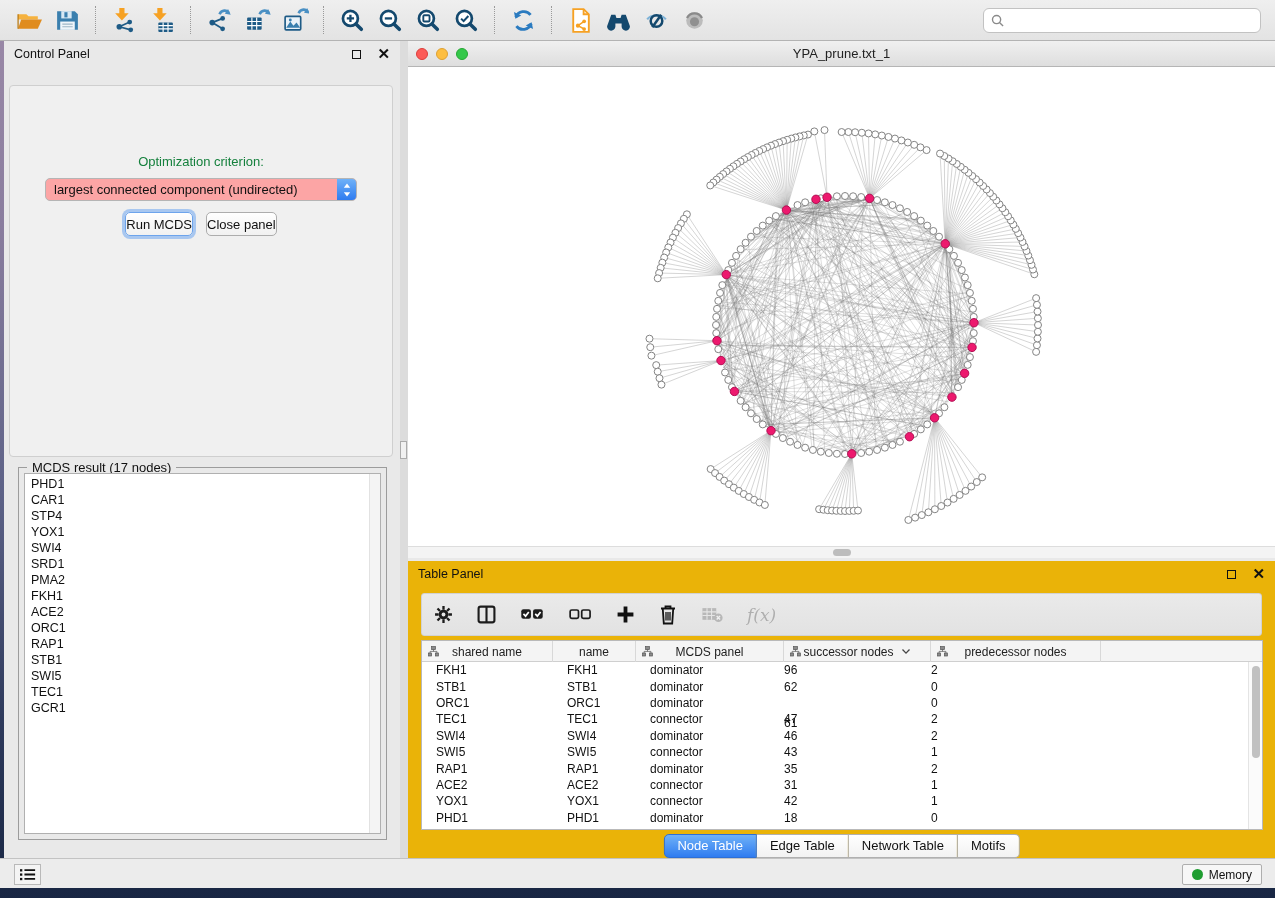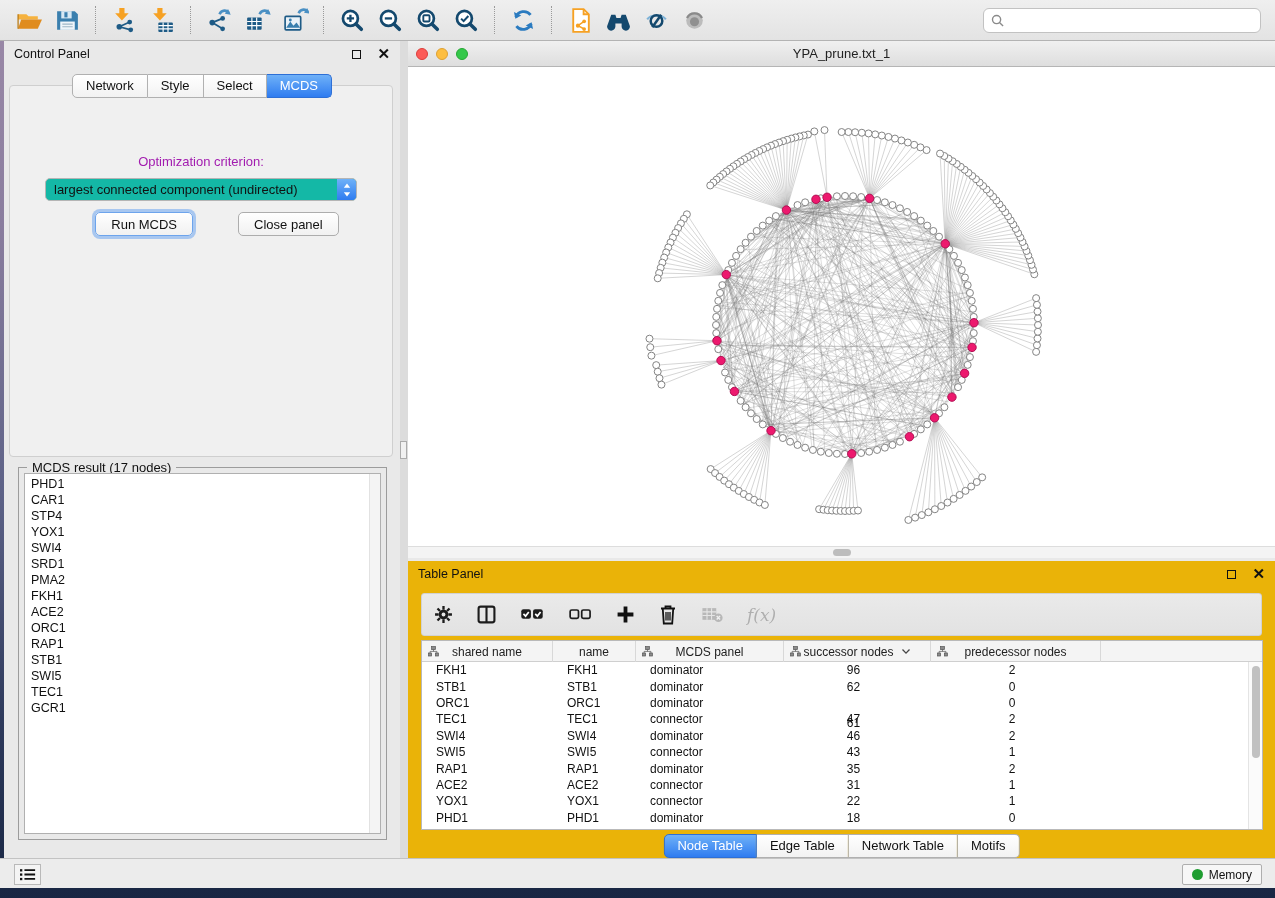--- a/index.html
+++ b/index.html
@@ -35,29 +35,29 @@
   .seg { display:flex; }
   .seg .tab { background:linear-gradient(#ffffff,#f2f2f2); border:1px solid #b0b0b0; border-left:none;
     padding:3px 13px 4px; font-size:13px; color:#111; white-space:nowrap; }
   .seg .tab:first-child { border-left:1px solid #b0b0b0; border-radius:5px 0 0 5px; }
   .seg .tab:last-child { border-radius:0 5px 5px 0; }
   .seg .tab.active { background:linear-gradient(#6fb1f8,#2f7cf0); color:#fff; border-color:#2d6fd6; }
   .ctrl-tabs { position:absolute; top:33px; left:50%; transform:translateX(-50%); z-index:3; }
 
   .tab-content { position:absolute; left:5px; right:7px; top:44px; height:372px;
     background:#f0f0f0; border:1px solid #cfcfcf; border-radius:4px; }
-  .opt-label { position:absolute; top:68px; width:100%; text-align:center; font-size:13px; color:#a21caf; }
+  .opt-label { position:absolute; top:68px; width:100%; text-align:center; font-size:13px; color:#15803d; }
   .dropdown { position:absolute; top:92px; left:50%; transform:translateX(-50%); width:312px; height:23px;
-    background:#14b8a6; border:1px solid #b5b5b5; border-radius:5px; display:flex; align-items:center; }
+    background:#fca5a5; border:1px solid #b5b5b5; border-radius:5px; display:flex; align-items:center; }
   .dropdown .val { flex:1; font-size:13px; padding:0 8px; color:#111; white-space:nowrap; overflow:hidden;}
   .dropdown .step { width:19px; height:21px; border-radius:0 4px 4px 0;
     background:linear-gradient(#6fb1f8,#2f7cf0); display:flex; align-items:center; justify-content:center; }
   .btn-row { position:absolute; top:126px; left:0; width:100%; height:26px; display:flex; justify-content:center; gap:13px;}
   .btn { height:24px; background:linear-gradient(#ffffff,#f1f1f1); border:1px solid #adadad;
-    border-radius:5px; font-size:13px; color:#111; padding:0 15px; display:flex; align-items:center;margin-left:32px; }
+    border-radius:5px; font-size:13px; color:#111; padding:0 0; display:flex; align-items:center; }
   .btn.focused { border-color:#6da4ec; box-shadow:0 0 0 3px rgba(110,165,240,.55); }
 
   .fieldset { position:absolute; left:14px; right:13px; top:426px; height:373px; border:1px solid #9c9c9c; }
   .legend { position:absolute; top:-8px; left:8px; background:#e9e9e9; padding:0 5px; font-size:13px; color:#111; }
   .mcds-list { position:absolute; inset:5px; background:#fff; border:1px solid #b0b0b0; overflow:hidden; }
   .mcds-track { position:absolute; top:0; right:0; bottom:0; width:11px; background:#f4f4f4; border-left:1px solid #e2e2e2; }
   .mcds-items { position:absolute; inset:2px 12px 0 6px; }
   .mcds-items .li { height:16px; line-height:16px; font-size:12.5px; color:#111; }
 
   
@@ -92,21 +92,21 @@
   .table-box { position:absolute; left:13px; right:12px; top:79px; height:190px;
     background:#fff; border:1px solid #b9b9b9; }
   .thead { position:absolute; left:0; top:0; right:0; height:21px; background:#f4f4f4;
     border-bottom:1px solid #cfcfcf; display:flex; }
   .th { height:21px; border-right:1px solid #d8d8d8; position:relative;
     display:flex; align-items:center; justify-content:center; gap:5px; font-size:12px; color:#222; }
   .th svg.sm { position:absolute; left:6px; }
   .tbody { position:absolute; left:0; top:21px; right:14px; bottom:0; overflow:hidden; }
   .tr { display:flex; height:16.4px; align-items:center; }
   .td { font-size:12px; color:#111; padding-left:14px; white-space:nowrap; overflow:hidden; }
-  .td.num { text-align:center; padding-left:0; padding-right:8px; }
+  .td.num { text-align:left; padding-left:0; padding-right:8px; }
   .vscroll { position:absolute; right:0; top:21px; width:14px; bottom:0; border-left:1px solid #e4e4e4; background:#fbfbfb;}
   .vscroll .thumb { position:absolute; left:3px; top:4px; width:8px; height:92px; background:#c1c1c1; border-radius:4px; }
   .table-tabs { position:absolute; left:50%; transform:translateX(-50%); top:273px; }
 
   
   .list-btn { position:absolute; left:14px; top:5px; width:27px; height:21px; background:#f4f4f4;
     border:1px solid #b9b9b9; display:flex; align-items:center; justify-content:center; }
   .mem-btn { position:absolute; right:13px; top:5px; height:21px; background:#f7f7f7;
     border:1px solid #aeaeae; border-radius:2px; display:flex; align-items:center; padding:0 9px; gap:6px;
     font-size:12px; color:#111; }
@@ -254,26 +254,20 @@
   </div>
 </div>
 
 <div class="control-panel">
   <div class="ptitle">
     <span>Control Panel</span>
     <span class="sp"></span>
     <span class="float-box"></span>
     <span class="close-x">✕</span>
   </div>
-  <div class="seg ctrl-tabs">
-      <div class="tab">Network</div>
-      <div class="tab">Style</div>
-      <div class="tab">Select</div>
-      <div class="tab active">MCDS</div>
-    </div>
   <div class="tab-content">
     <div class="opt-label">Optimization criterion:</div>
     <div class="dropdown">
       <span class="val">largest connected component (undirected)</span>
       <span class="step">
           <svg viewBox="0 0 10 18" width="10" height="18">
             <path d="M5 2.5l3.2 4.2H1.8z" fill="#fff"></path>
             <path d="M5 15.5l-3.2-4.2h6.4z" fill="#fff"></path>
           </svg>
         </span>
@@ -1255,21 +1249,21 @@
             <div class="td" style="width: 131px;">ACE2</div>
             <div class="td" style="width: 83px;">ACE2</div>
             <div class="td" style="width: 148px;">connector</div>
             <div class="td num" style="width: 147px;">31</div>
             <div class="td num" style="width: 170px;">1</div>
           </div>
           <div class="tr">
             <div class="td" style="width: 131px;">YOX1</div>
             <div class="td" style="width: 83px;">YOX1</div>
             <div class="td" style="width: 148px;">connector</div>
-            <div class="td num" style="width: 147px;">22</div>
+            <div class="td num" style="width: 147px;">42</div>
             <div class="td num" style="width: 170px;">1</div>
           </div>
           <div class="tr">
             <div class="td" style="width: 131px;">PHD1</div>
             <div class="td" style="width: 83px;">PHD1</div>
             <div class="td" style="width: 148px;">dominator</div>
             <div class="td num" style="width: 147px;">18</div>
             <div class="td num" style="width: 170px;">0</div>
           </div>
         </div>

